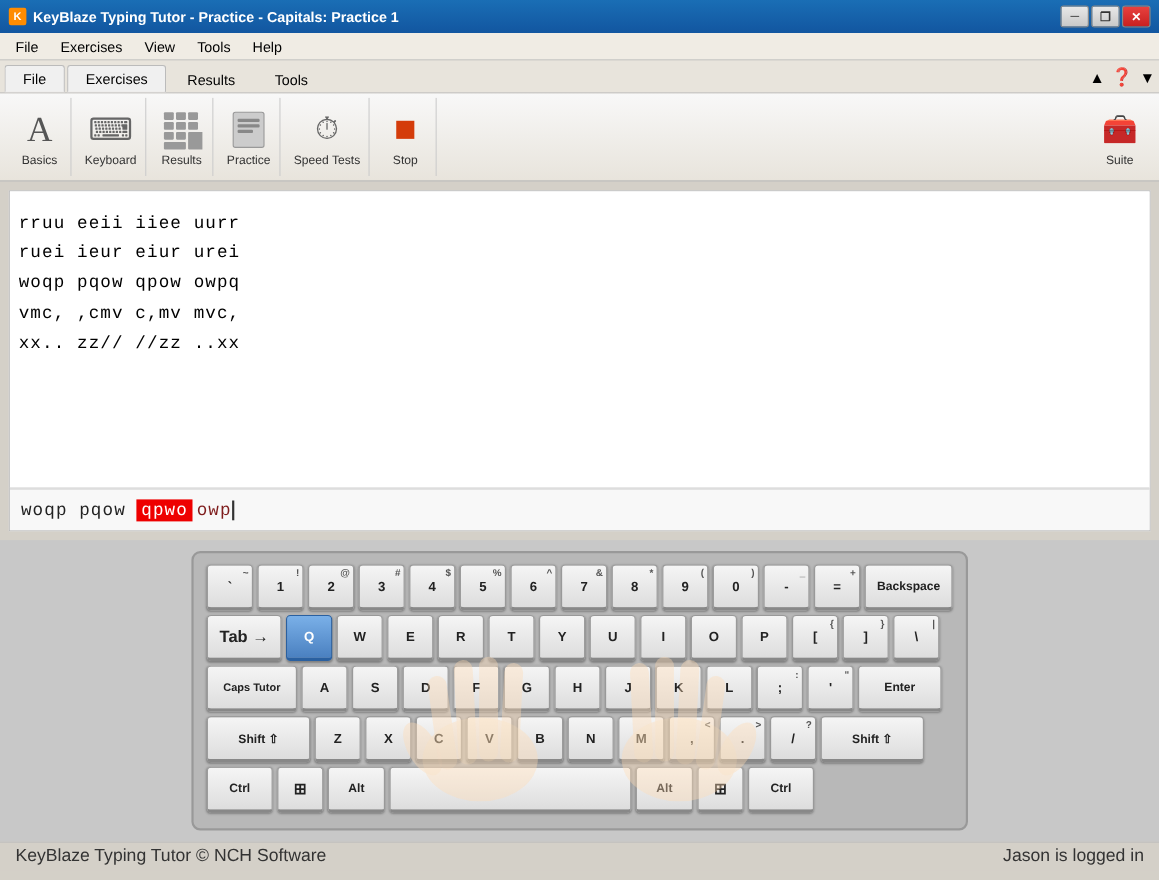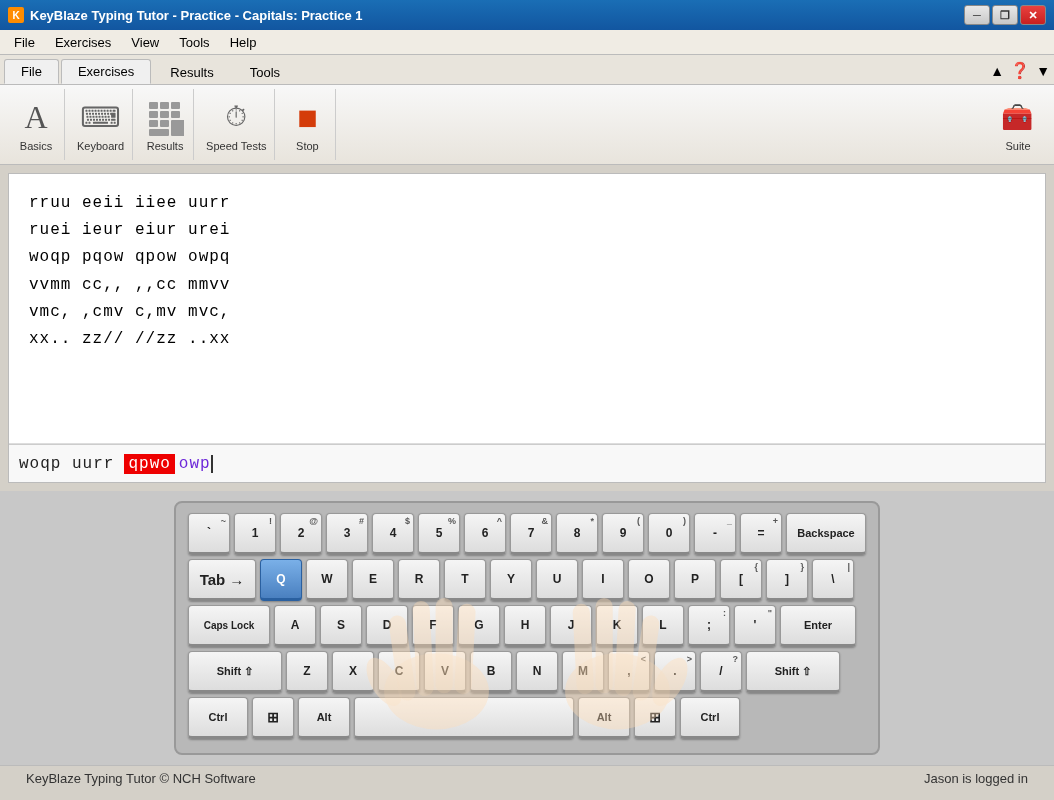--- a/index.html
+++ b/index.html
@@ -95,21 +95,21 @@
     .main-content {
       background: white;
       margin: 8px;
       border: 1px solid #bbb;
       display: flex;
       flex-direction: column;
     }
 
     
     .practice-text {
-      padding: 16px 20px;
+      padding: 16px 8px;
       font-family: 'Courier New', monospace;
       font-size: 16px;
       line-height: 1.7;
       background: white;
       min-height: 270px;
       border-bottom: 1px solid #ddd;
       letter-spacing: 1px;
     }
     .practice-text .line { display: block; }
 
@@ -120,21 +120,21 @@
       padding: 6px 10px;
       background: #f8f8f8;
       border-top: 1px solid #ccc;
       font-family: 'Courier New', monospace;
       font-size: 16px;
       letter-spacing: 1px;
       height: 40px;
     }
     .input-correct { color: #222; margin-right: 6px; }
     .input-error { background: #e00; color: white; padding: 1px 4px; margin: 0 4px; }
-    .input-current { color: #6d28d9; }
+    .input-current { color: #7f1d1d; }
     .text-cursor { display: inline-block; width: 2px; height: 18px; background: #333; vertical-align: middle; animation: blink 1s infinite; }
     @keyframes blink { 0%,50%{opacity:1}51%,100%{opacity:0} }
 
     
     .keyboard-area {
       background: #c8c8c8;
       padding: 10px;
       display: flex;
       justify-content: center;
       position: relative;
@@ -186,22 +186,22 @@
     .hand-svg { width: 400px; height: 200px; }
 
     
     .status-bar {
       background: #d4d0c8;
       border-top: 1px solid #bbb;
       height: 26px;
       display: flex;
       align-items: center;
       justify-content: space-between;
-      padding: 0 26px;
-      font-size: 13px;
+      padding: 0 14px;
+      font-size: 16px;
       color: #333;
     }
   </style>
 </head>
 <body>
 
 <div class="title-bar">
   <div class="title-bar-left">
     <div class="title-icon">K</div>
     <span>KeyBlaze Typing Tutor - Practice - Capitals: Practice 1</span>
@@ -253,45 +253,55 @@
         <rect x="25" y="12" width="9" height="7" rx="1" fill="#999"></rect>
         <rect x="3" y="21" width="9" height="7" rx="1" fill="#999"></rect>
         <rect x="14" y="21" width="9" height="7" rx="1" fill="#999"></rect>
         <rect x="25" y="21" width="20" height="16" rx="1" fill="#999"></rect>
         <rect x="3" y="30" width="20" height="7" rx="1" fill="#999"></rect>
       </svg>
     </div>
     <div class="ribbon-group-label">Results</div>
   </div>
   <div class="ribbon-group">
+    <div class="ribbon-group-icon">
+      <svg width="36" height="36" viewBox="0 0 36 36">
+        <rect x="4" y="2" width="28" height="32" rx="2" fill="#ccc" stroke="#999" stroke-width="1"></rect>
+        <rect x="8" y="8" width="20" height="3" rx="1" fill="#888"></rect>
+        <rect x="8" y="13" width="20" height="3" rx="1" fill="#888"></rect>
+        <rect x="8" y="18" width="14" height="3" rx="1" fill="#888"></rect>
+      </svg>
+    </div>
+    <div class="ribbon-group-label">Practice</div>
+  </div>
+  <div class="ribbon-group">
     <div class="ribbon-group-icon" style="font-size:28px;">⏱</div>
     <div class="ribbon-group-label">Speed Tests</div>
   </div>
   <div class="ribbon-group">
     <div class="ribbon-group-icon" style="font-size:34px;color:#d43c0a;">■</div>
     <div class="ribbon-group-label">Stop</div>
   </div>
   <div style="flex:1;"></div>
   <div class="ribbon-group ribbon-suite">
     <div class="ribbon-group-icon" style="font-size:26px;">🧰</div>
     <div class="ribbon-group-label">Suite</div>
   </div>
 </div>
 
 <div class="main-content" style="height:310px;">
   <div class="practice-text">
     <span class="line">rruu eeii iiee uurr</span>
     <span class="line">ruei ieur eiur urei</span>
     <span class="line">woqp pqow qpow owpq</span>
-    <span class="line">vvmm cc,,  ,,cc mmvv</span>
     <span class="line">vmc, ,cmv c,mv mvc,</span>
     <span class="line">xx.. zz// //zz ..xx</span>
   </div>
   <div class="input-line">
-    <span class="input-correct">woqp uurr</span>
+    <span class="input-correct">woqp pqow</span>
     <span class="input-error">qpwo</span>
     <span class="input-current">owp</span>
     <span class="text-cursor"></span>
   </div>
 </div>
 
 <div class="keyboard-area">
   <div class="keyboard-wrap">
 
     <div class="key-row">
@@ -322,21 +332,21 @@
       <div class="key">U</div>
       <div class="key">I</div>
       <div class="key">O</div>
       <div class="key">P</div>
       <div class="key"><span class="sub">{</span>[</div>
       <div class="key"><span class="sub">}</span>]</div>
       <div class="key"><span class="sub">|</span>\</div>
     </div>
 
     <div class="key-row">
-      <div class="key caps" style="font-size:10px;">Caps Lock</div>
+      <div class="key caps" style="font-size:10px;">Caps Tutor</div>
       <div class="key">A</div>
       <div class="key">S</div>
       <div class="key">D</div>
       <div class="key">F</div>
       <div class="key">G</div>
       <div class="key">H</div>
       <div class="key">J</div>
       <div class="key">K</div>
       <div class="key">L</div>
       <div class="key"><span class="sub">:</span>;</div>

